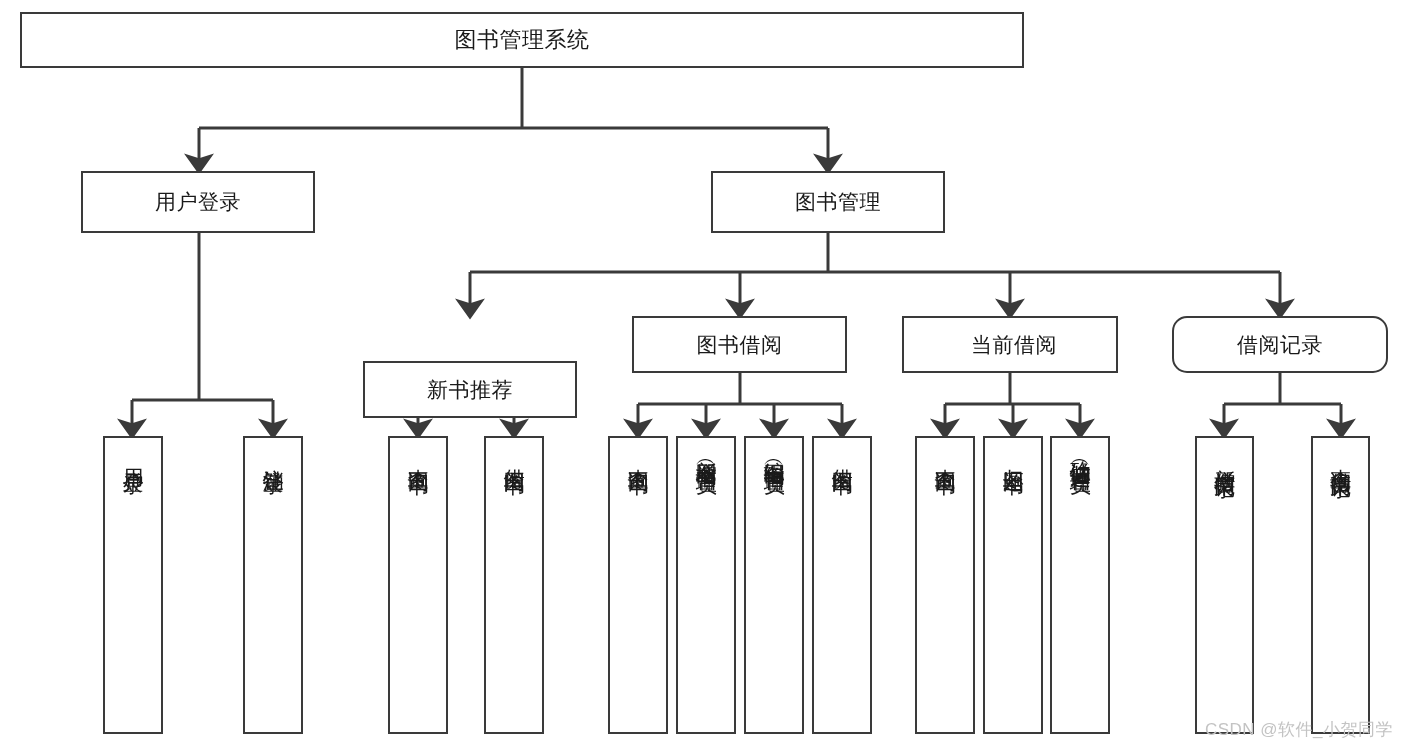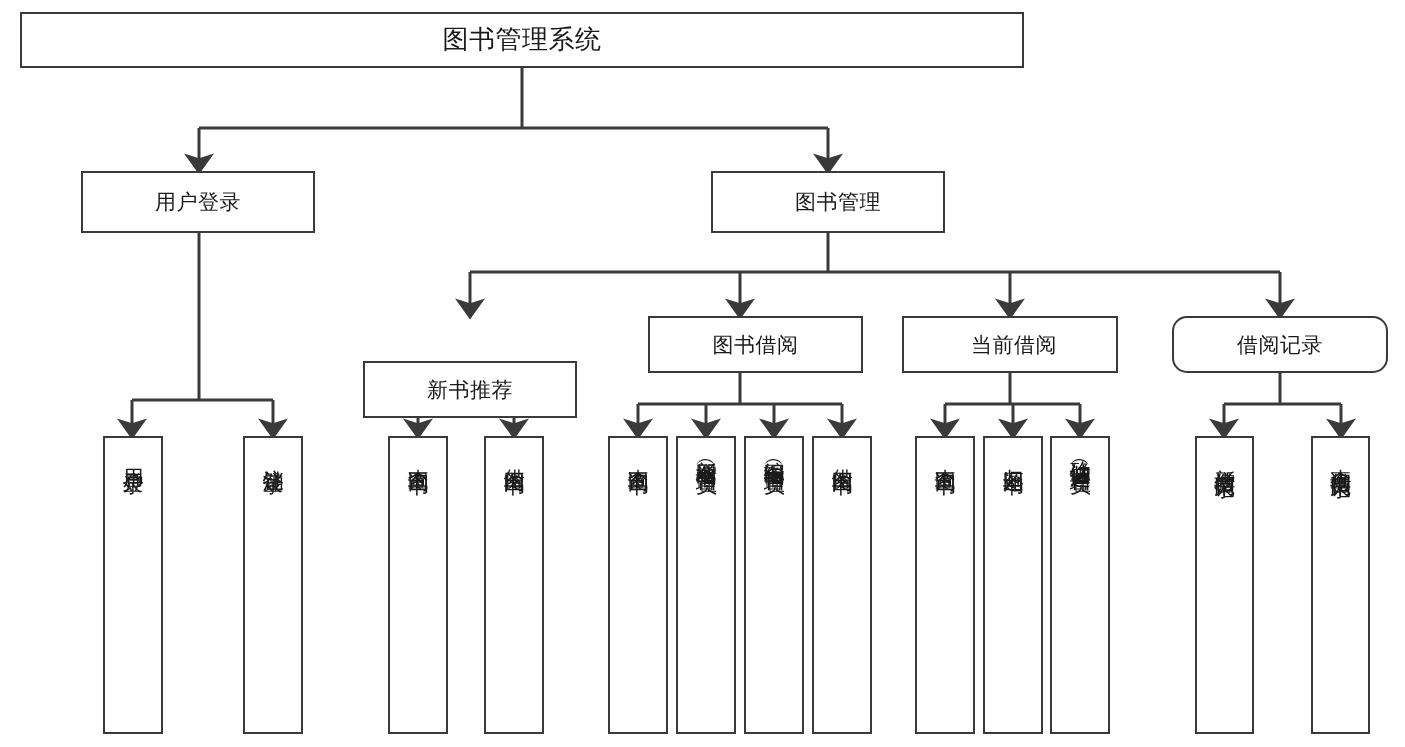--- a/index.html
+++ b/index.html
@@ -35,21 +35,21 @@
     justify-content: center;
     text-align: center;
     color: #1a1a1a;
     z-index: 3;
   }
   .node-label {
     display: block;
     line-height: 1.14;
     letter-spacing: 0.5px;
   }
-  .node.root .node-label { font-size: 26px; }
+  .node.root .node-label { font-size: 22px; }
   .node.level2 .node-label { font-size: 21px; }
   .node.level3 .node-label { font-size: 21px; }
   .node.leaf {
     align-items: flex-start;
     justify-content: center;
     padding-top: 14px;
   }
   .node.leaf .node-label {
     writing-mode: vertical-rl;
     text-orientation: upright;
@@ -141,21 +141,21 @@
   </div>
 
   <div class="node level2" style="left:711px; top:171px; width:234px; height:62px;padding-left:20px;">
     <span class="node-label">图书管理</span>
   </div>
 
   <div class="node level3" style="left:363px; top:316px; width:214px; height:57px;margin-top:45px;">
     <span class="node-label">新书推荐</span>
   </div>
 
-  <div class="node level3" style="left:632px; top:316px; width:215px; height:57px;margin-left:16px;">
+  <div class="node level3" style="left:632px; top:316px; width:215px; height:57px;">
     <span class="node-label">图书借阅</span>
   </div>
 
   <div class="node level3" style="left:902px; top:316px; width:216px; height:57px;padding-left:8px;">
     <span class="node-label">当前借阅</span>
   </div>
 
   <div class="node level3" style="left:1172px; top:316px; width:216px; height:57px;border-radius:15px;">
     <span class="node-label">借阅记录</span>
   </div>
@@ -205,14 +205,15 @@
   </div>
 
   <div class="node leaf" style="left:1195px; top:436px; width:59px; height:298px;">
     <span class="node-label">新增借阅记录</span>
   </div>
 
   <div class="node leaf" style="left:1311px; top:436px; width:59px; height:298px;">
     <span class="node-label">查询借阅记录</span>
   </div>
 
+  <div id="watermark">CSDN @软件_小贺同学</div>
 
 </div>
 
 </body></html>

